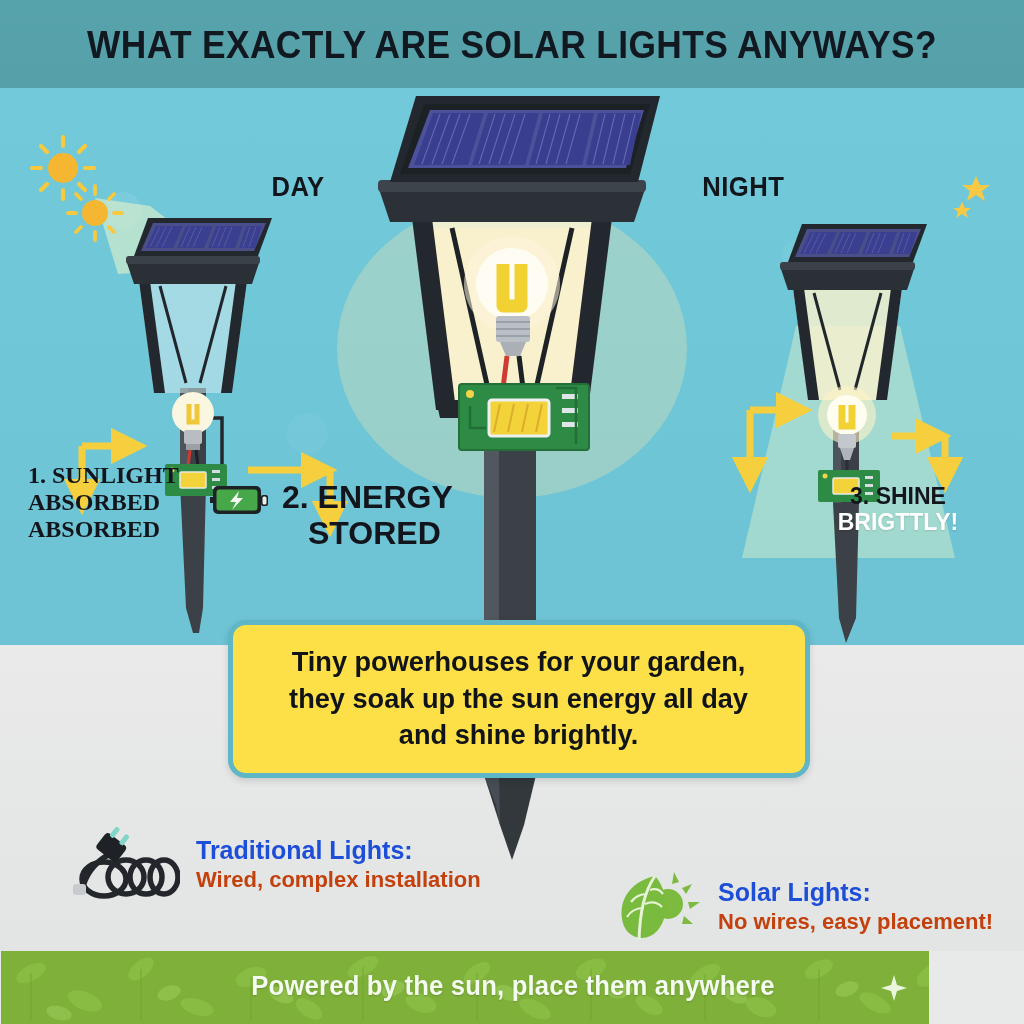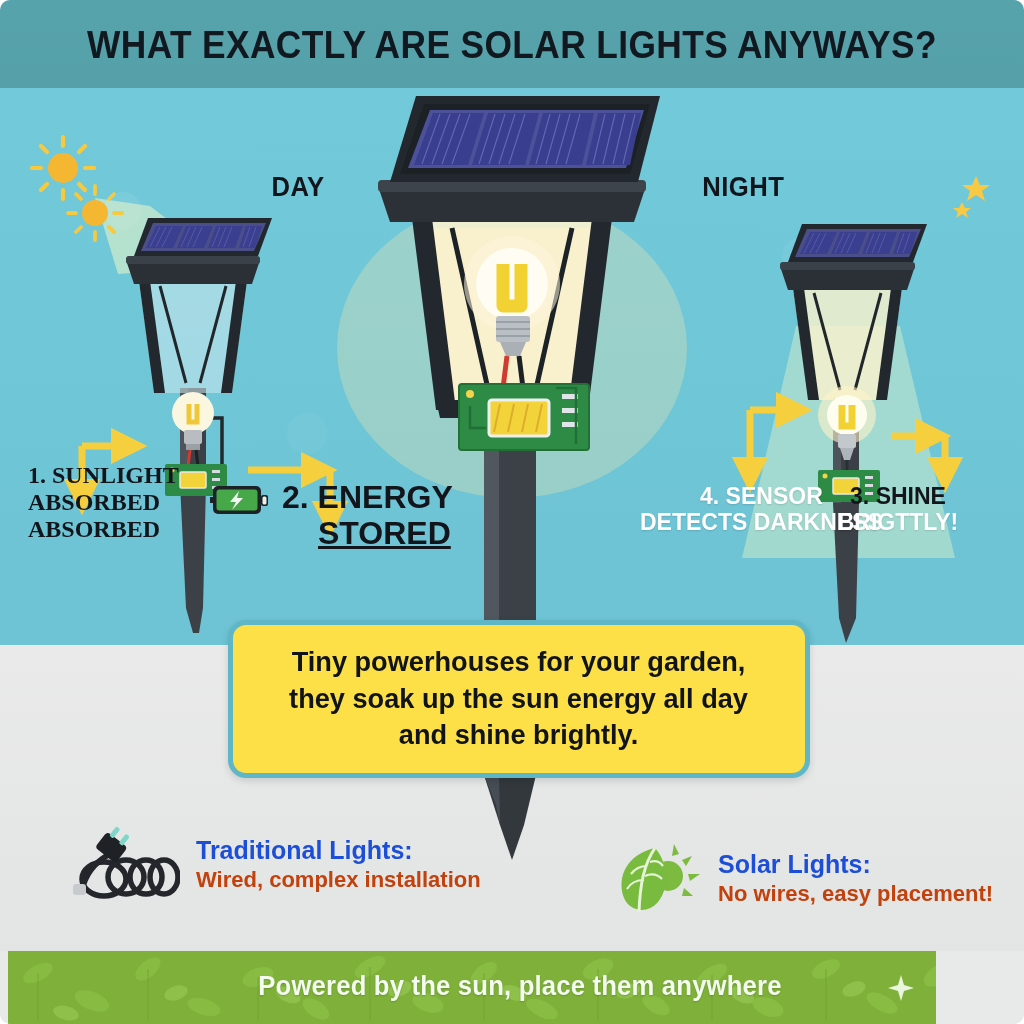--- a/index.html
+++ b/index.html
@@ -1,20 +1,19 @@
 <!DOCTYPE html>
 <html><head>
 <meta charset="utf-8">
 <style>
   html,body{margin:0;padding:0;background:#fff;}
   body{font-family:"Liberation Sans", sans-serif;}
   #page{
     position:relative;width:1024px;height:1024px;overflow:hidden;
     background:#e8e9e9;
-    border-radius:10px;
   }
   
   #header{
     position:absolute;left:0;top:0;width:1024px;height:88px;
     background:linear-gradient(180deg,#57a3ab 0%,#55a0a9 100%);
   }
   #title{
     position:absolute;left:0;top:24px;width:1024px;text-align:center;
     font-size:38px;font-weight:bold;letter-spacing:.4px;color:#111820;
     font-family:"Liberation Sans", sans-serif;
@@ -33,21 +32,21 @@
       radial-gradient(circle at 78% 30%, rgba(255,255,255,.05) 0 16px, transparent 17px),
       radial-gradient(circle at 30% 62%, rgba(255,255,255,.04) 0 20px, transparent 21px);
   }
   
   #ground{
     position:absolute;left:0;top:645px;width:1024px;height:306px;
     background:linear-gradient(180deg,#eaeaea 0%,#e5e6e6 60%,#e3e4e4 100%);
   }
   
   #footer{
-    position:absolute;left:8px;top:951px;width:928px;height:73px;
+    position:absolute;left:1px;top:951px;width:928px;height:73px;
     background:#7fb13a;overflow:hidden;
   }
   .leafbg{position:absolute;inset:0;opacity:.85;}
   #footer-text{
     position:absolute;left:0;top:20px;width:1024px;text-align:center;
     font-size:27px;font-weight:bold;color:#f4fbef;letter-spacing:.2px;
     transform:scaleX(.95);
     text-shadow:0 1px 2px rgba(0,0,0,.18);
   }
   #footer-sparkle{position:absolute;right:22px;top:24px;width:26px;height:26px;}
@@ -367,27 +366,23 @@
   <div id="label-night" style="left:700px;top:172px;">NIGHT</div>
 
   <div class="step dark" style="left:28px;top:462px;font-size:24px;font-family:Liberation Serif, serif;">
     <span class="l1">1. SUNLIGHT</span>
     <span class="l2">ABSORBED</span>
     <span class="l3">ABSORBED</span>
   </div>
 
   <div class="step dark" style="left:282px;top:480px;font-size:32px;text-align:left;">
     <span class="l1">2. ENERGY</span>
-    <span class="l2" style="margin-left:36px;text-decoration:underline;">STORED</span>
-  </div>
-
-  <div class="step white" style="left:640px;top:484px;font-size:23px;text-align:center;">
-    <span class="l1">4. SENSOR</span>
-    <span class="l2">DETECTS DARKNESS</span>
-  </div>
+    <span class="l2" style="margin-left:26px;">STORED</span>
+  </div>
+
 
   <div class="step" style="left:898px;top:484px;font-size:23px;text-align:center;transform:translateX(-50%);">
     <span class="l1 dark">3. SHINE</span>
     <span class="l2 white">BRIGTTLY!</span>
   </div>
 
   <div id="ground"></div>
 
   <svg style="position:absolute;left:470px;top:645px;" width="90" height="260">
     <rect x="14" y="0" width="52" height="130" fill="#3c4147"></rect>
@@ -419,21 +414,21 @@
         <rect x="52" y="4" width="5" height="12" rx="2" fill="#7fd6c9"></rect>
       </g>
       <rect x="13" y="62" width="13" height="11" rx="3" fill="#c8cbcd"></rect>
     </svg>
     <div class="cmp-txt">
       <span class="t1">Traditional Lights:</span>
       <span class="t2">Wired, complex installation</span>
     </div>
   </div>
 
-  <div class="cmp" style="left:614px;top:840px;">
+  <div class="cmp" style="left:614px;top:868px;">
     <svg width="88" height="78">
       <g fill="#7cbb3f">
         <circle cx="54" cy="36" r="15"></circle>
         <polygon points="68,20 78,16 72,26"></polygon>
         <polygon points="74,34 86,34 76,41"></polygon>
         <polygon points="70,48 79,56 68,56"></polygon>
         <polygon points="58,16 60,4 65,14"></polygon>
       </g>
       <path d="M41,8 C14,14 2,36 10,58 C16,72 34,74 44,62 C56,48 54,22 41,8 Z" fill="#79bb3e"></path>
       <path d="M41,8 C30,24 26,44 25,72" stroke="#e6f3d6" stroke-width="3" fill="none"></path>

